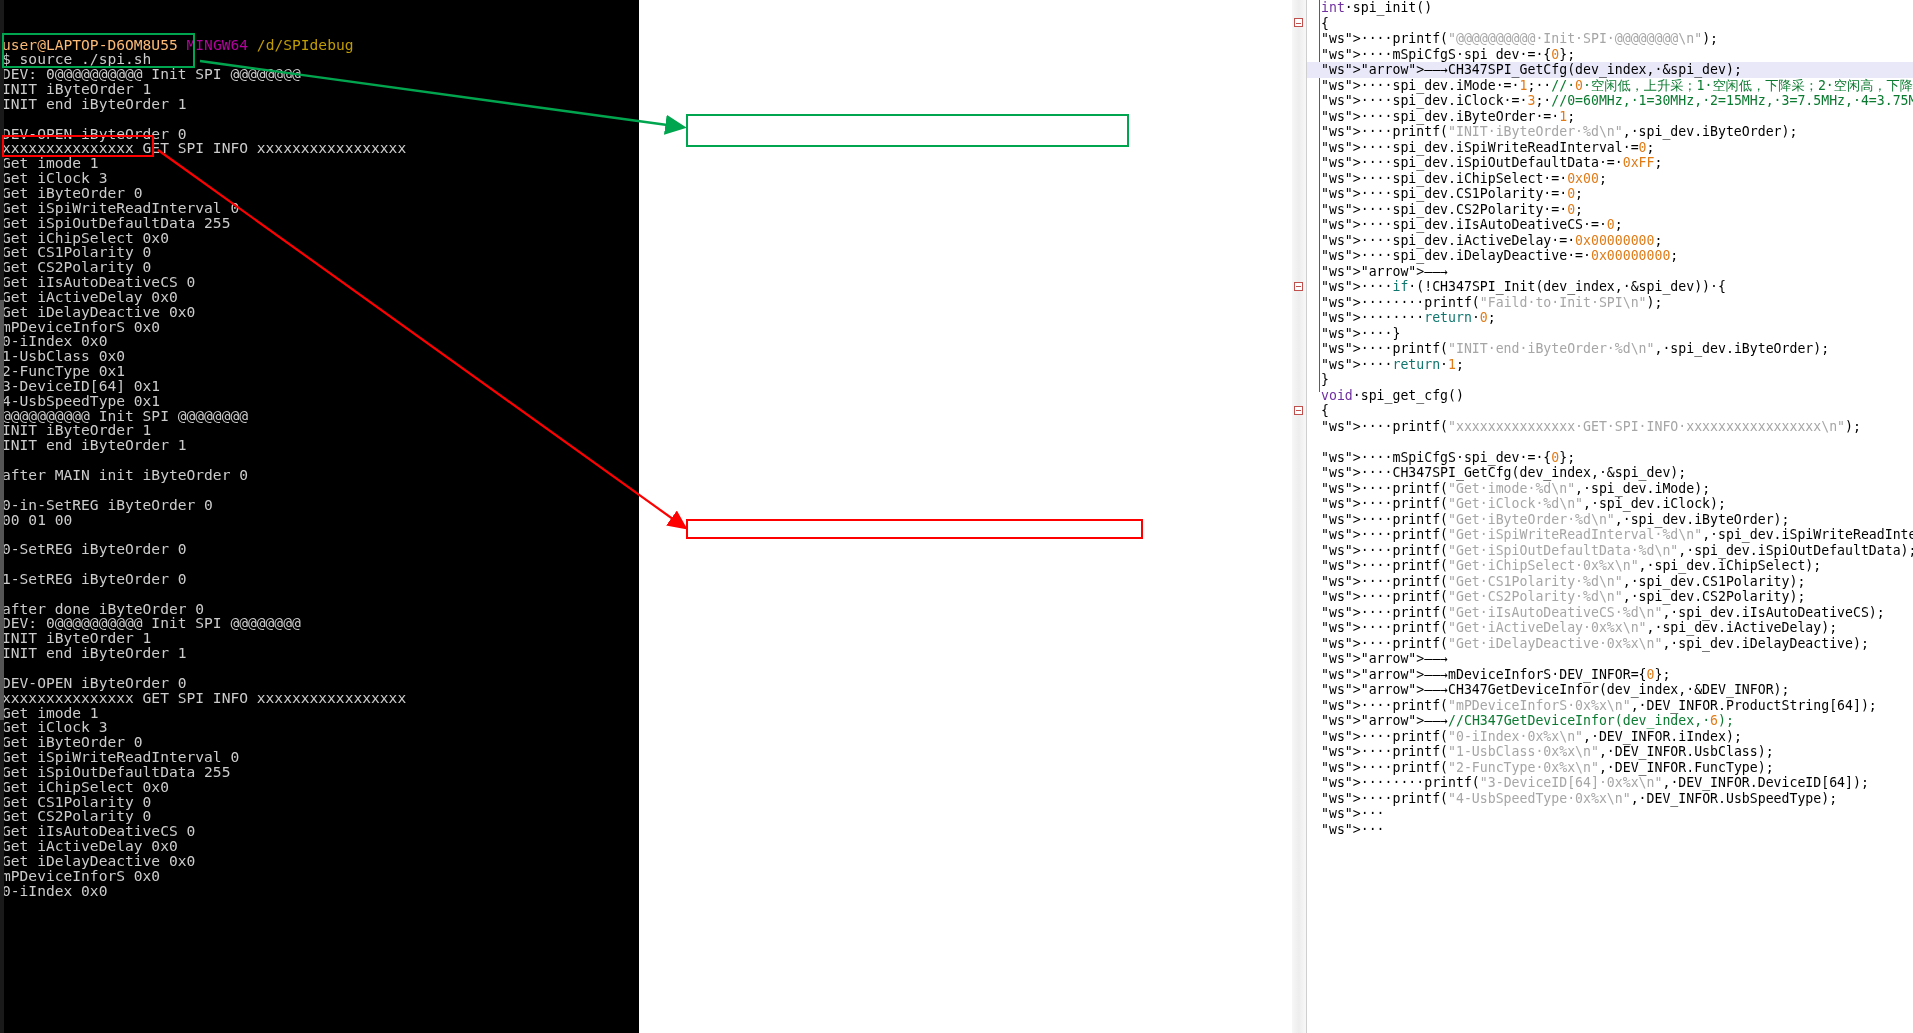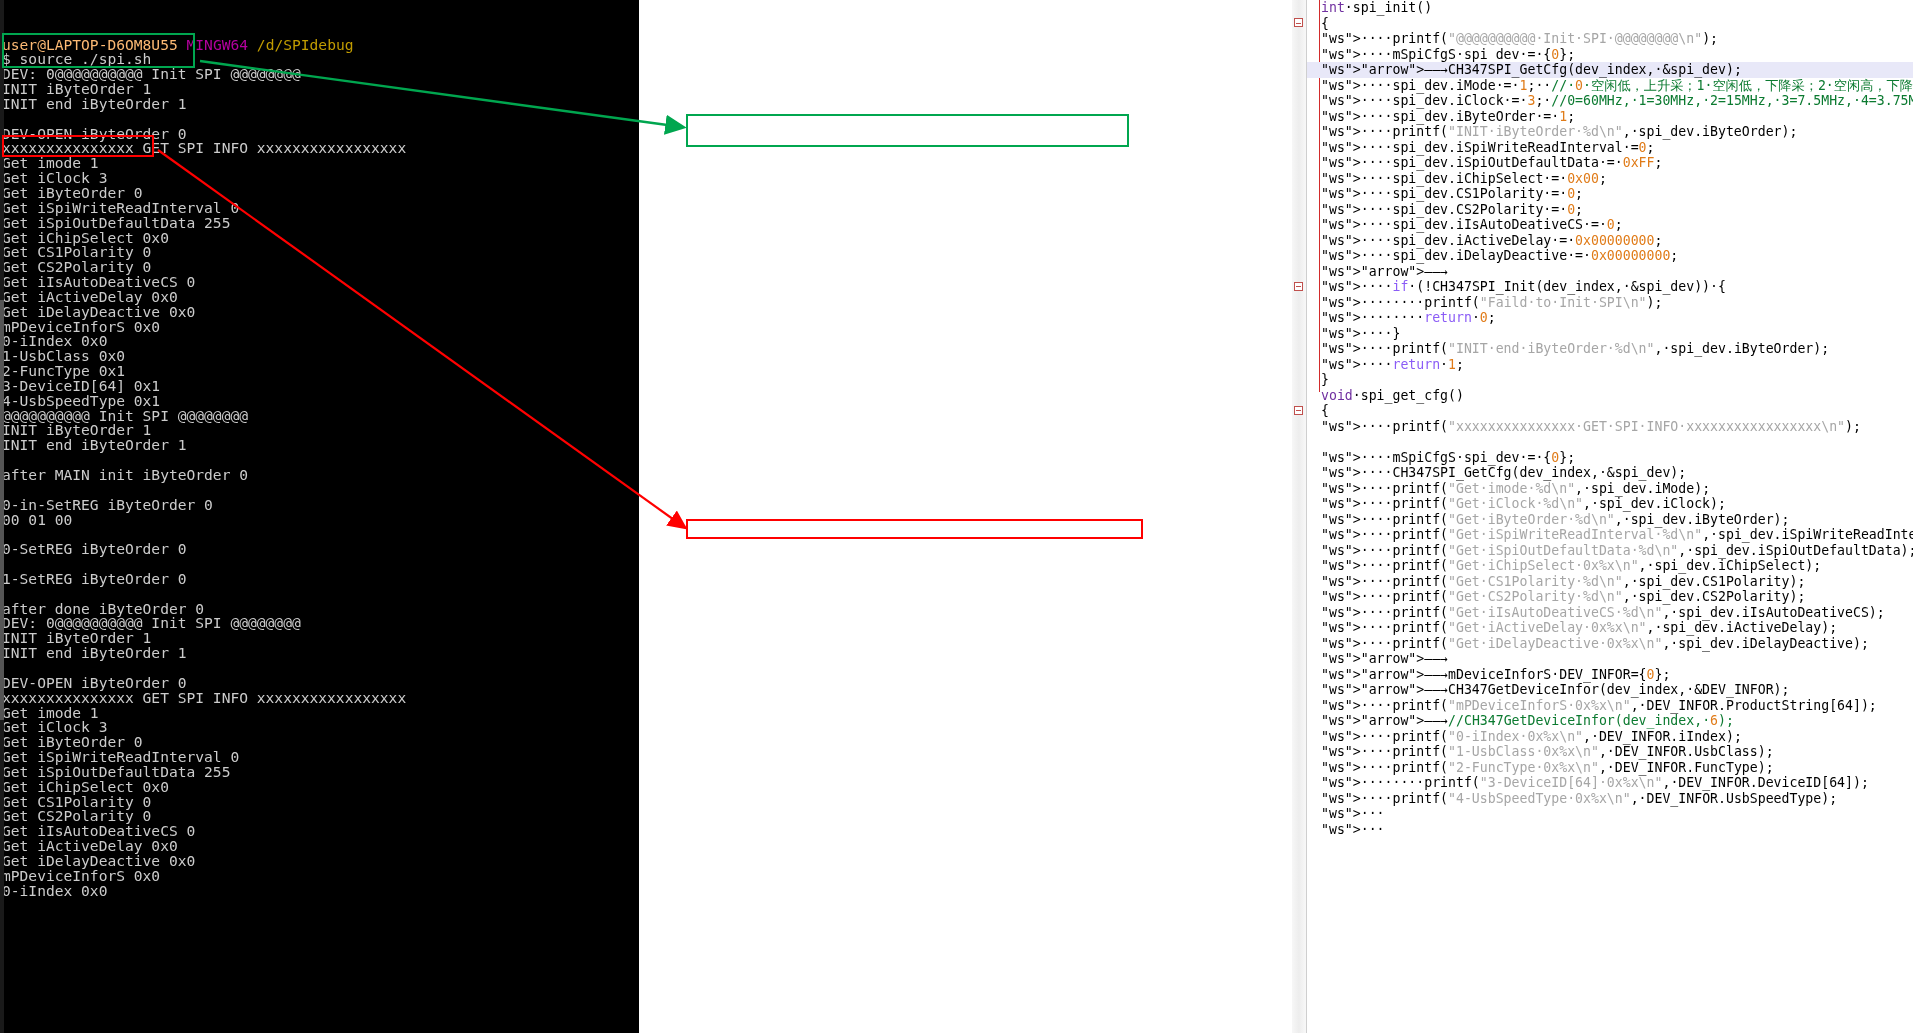--- a/index.html
+++ b/index.html
@@ -68,21 +68,21 @@
     position:absolute;left:668px;top:0;width:1245px;height:1033px;
     font-family:"DejaVu Sans Mono","Liberation Mono",monospace;
     font-size:13.2px;
     line-height:15.5px;
     color:#000000;
     white-space:pre;
   }
   #code .cl{height:15.5px;white-space:pre;padding-left:14px;position:relative;}
   #code .cl.hl{background:#e8e8f8;}
   .kw{color:#7030a0;}
-  .ctl{color:#8b5cf6;}
+  .ctl{color:#0f766e;}
   .str{color:#a6a6a6;}
   .num{color:#e07b18;}
   .cmt{color:#0b7a30;}
 
   
   .foldbox{
     position:absolute;left:-13px;top:2.5px;
     width:9px;height:9px;border:1px solid #c0504d;background:#ffffff;
     box-sizing:border-box;
   }

